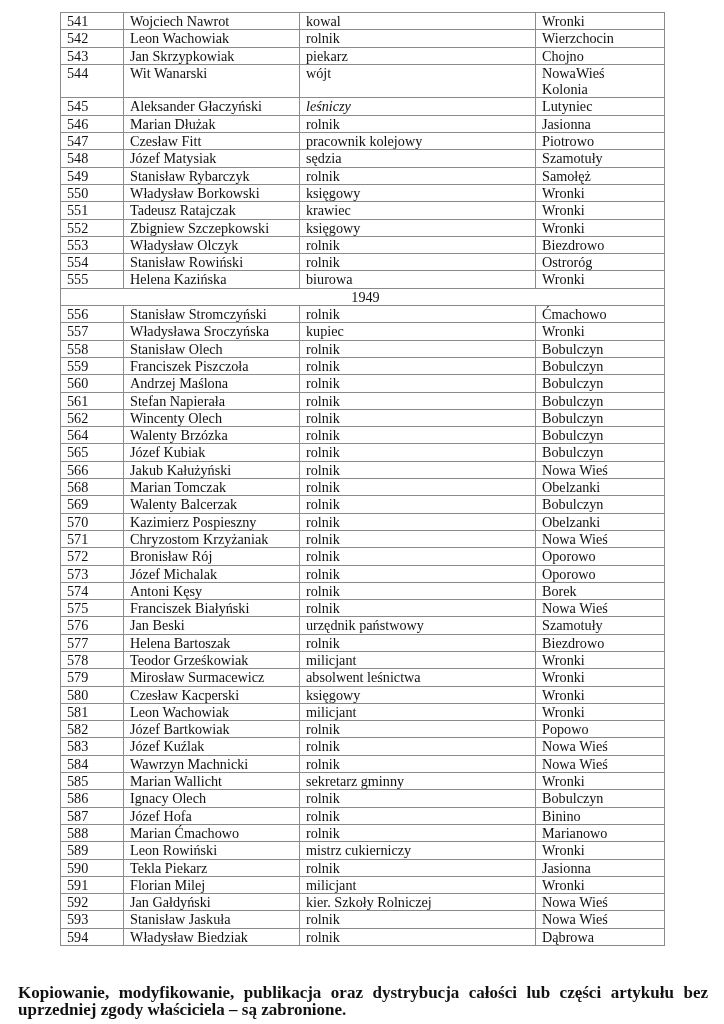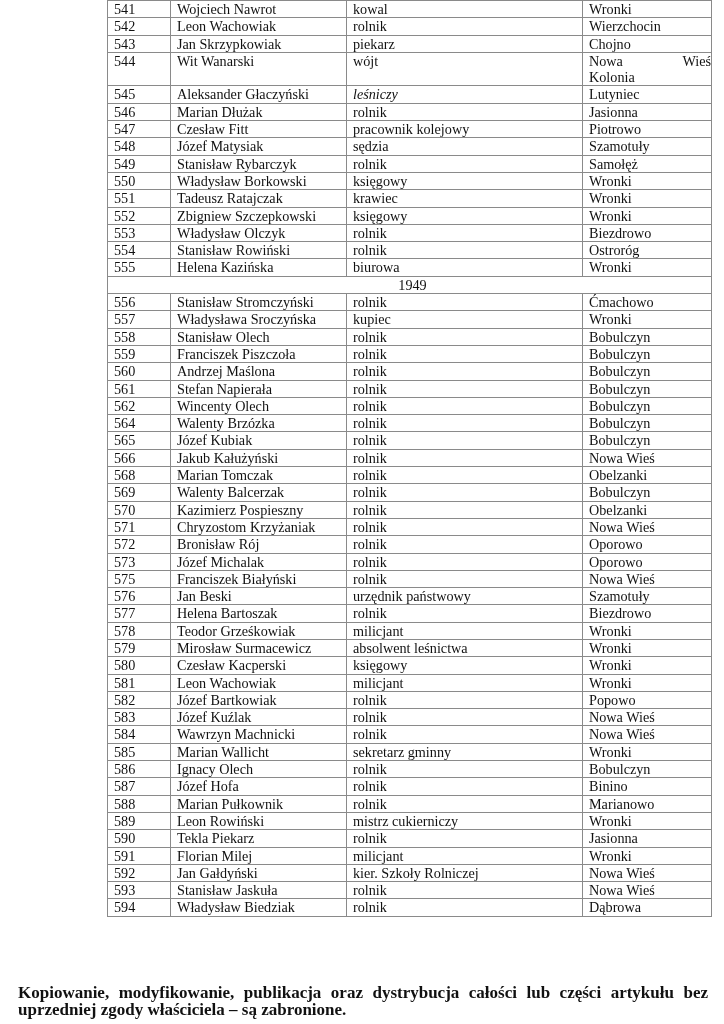--- a/index.html
+++ b/index.html
@@ -1,28 +1,28 @@
 <!DOCTYPE html>
 <html><head>
 <meta charset="utf-8">
 <style>
   html, body { margin: 0; padding: 0; background: #ffffff; }
   body { width: 724px; height: 1024px; position: relative; overflow: hidden;
          font-family: "Liberation Serif", serif; color: #111; }
-  table.list { position: absolute; left: 60px; top: 0px; width: 604px;
-               border-collapse: collapse; table-layout: fixed; margin-left: 47px; }
+  table.list { position: absolute; left: 60px; top: 12px; width: 604px;
+               border-collapse: collapse; table-layout: fixed; }
   table.list td { border: 1px solid #8a8a8a; padding: 0 0 0 6px; font-size: 14.2px;
                   line-height: 16.3px; height: 16.3px; vertical-align: top;
                   white-space: nowrap; overflow: hidden; }
   col.c-no { width: 63px; }
   col.c-name { width: 176px; }
   col.c-occ { width: 236px; }
   col.c-place { width: 129px; }
   td.place-just { white-space: normal; text-align: justify; text-align-last: left; padding-right: 6px; }
-  td.place-just span.l1 { display: flex; justify-content: space-between; }
+  td.place-just span.l1 { display: flex; }
   td.year { text-align: center; font-weight: normal; padding-left: 0; }
   .italic { font-style: italic; }
   .footer { position: absolute; left: 18px; top: 984px; width: 690px;
             font-family: "Liberation Serif", serif; font-weight: bold;
             font-size: 17px; line-height: 17px; text-align: justify; text-align-last: left; }
 </style>
 </head>
 <body>
 
 <table class="list">
@@ -219,20 +219,26 @@
         <td>rolnik</td>
         <td>Oporowo</td>
       </tr>
       <tr>
         <td>573</td>
         <td>Józef Michalak</td>
         <td>rolnik</td>
         <td>Oporowo</td>
       </tr>
       <tr>
+        <td>574</td>
+        <td>Antoni Kęsy</td>
+        <td>rolnik</td>
+        <td>Borek</td>
+      </tr>
+      <tr>
         <td>575</td>
         <td>Franciszek Białyński</td>
         <td>rolnik</td>
         <td>Nowa Wieś</td>
       </tr>
       <tr>
         <td>576</td>
         <td>Jan Beski</td>
         <td>urzędnik państwowy</td>
         <td>Szamotuły</td>
@@ -298,21 +304,21 @@
         <td>Bobulczyn</td>
       </tr>
       <tr>
         <td>587</td>
         <td>Józef Hofa</td>
         <td>rolnik</td>
         <td>Binino</td>
       </tr>
       <tr>
         <td>588</td>
-        <td>Marian Pułkownik</td>
+        <td>Marian Ćmachowo</td>
         <td>rolnik</td>
         <td>Marianowo</td>
       </tr>
       <tr>
         <td>589</td>
         <td>Leon Rowiński</td>
         <td>mistrz cukierniczy</td>
         <td>Wronki</td>
       </tr>
       <tr>

